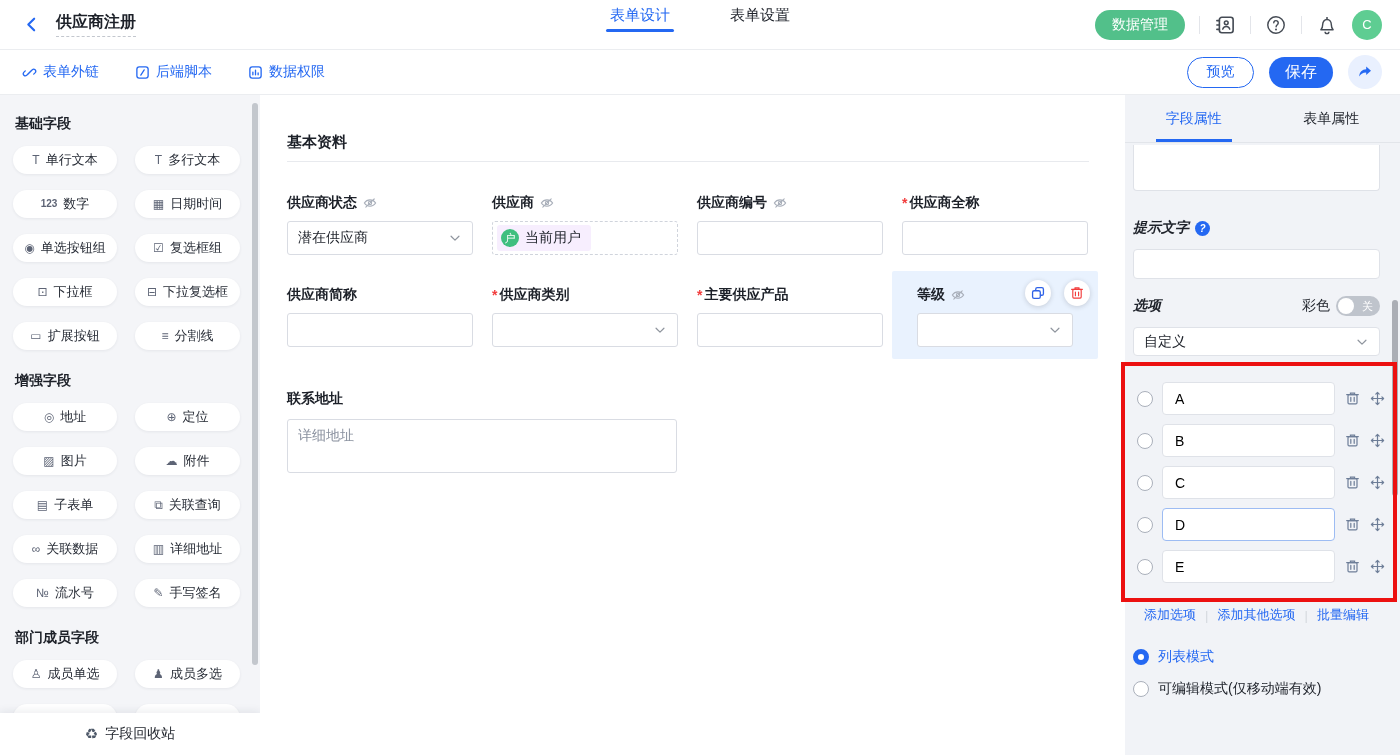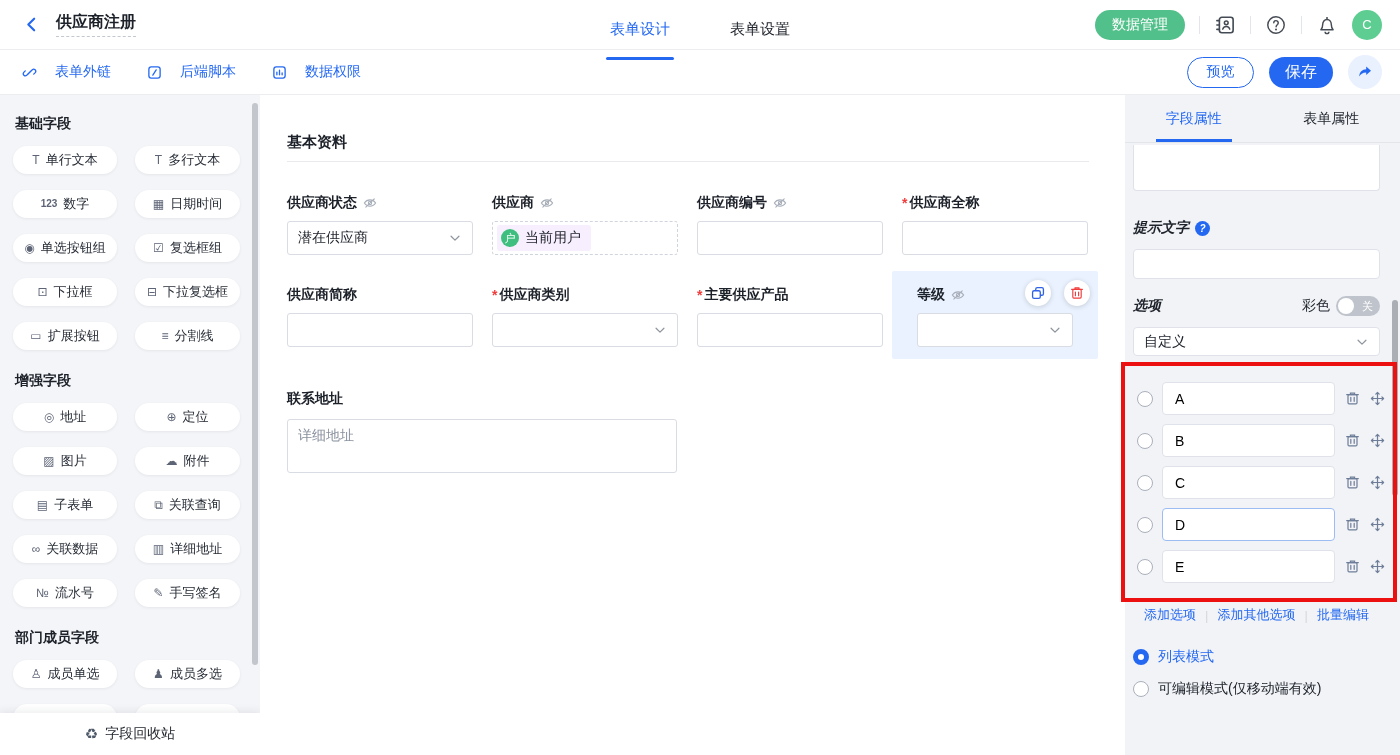--- a/index.html
+++ b/index.html
@@ -5,32 +5,32 @@
   * { margin:0; padding:0; box-sizing:border-box; }
   html,body { width:1400px; height:755px; overflow:hidden; }
   body { font-family:"Liberation Sans","DejaVu Sans",sans-serif; font-size:14px; color:#1d2129; background:#fff; }
   svg.i { display:inline-block; vertical-align:middle; }
 
   
   .hdr { height:50px; display:flex; align-items:center; border-bottom:1px solid #ebedf0; position:relative; background:#fff; }
   .back { margin:0 14px 0 20px; width:22px; height:22px; display:flex; align-items:center; justify-content:center; cursor:pointer; }
   .ttl { font-size:16px; font-weight:700; padding-bottom:3px; border-bottom:1px dashed #c3c7ce; }
   .hdr-tabs { position:absolute; left:50%; transform:translateX(-50%); height:50px; display:flex; gap:60px; }
-  .htab { height:60px; display:flex; align-items:center; font-size:15px; cursor:pointer; position:relative; color:#1d2129; }
+  .htab { height:32px; display:flex; align-items:center; font-size:15px; cursor:pointer; position:relative; color:#1d2129; }
   .htab.on { color:#2468f2; }
   .htab.on::after { content:""; position:absolute; left:-4px; right:-4px; bottom:0; height:3px; background:#2468f2; border-radius:2px; }
   .hdr-right { margin-left:auto; display:flex; align-items:center; gap:14px; padding-right:18px; }
   .pill-green { height:30px; padding:0 17px; border-radius:15px; background:#52c08a; color:#fff; border:none; font-size:14px; cursor:pointer; }
   .vdiv { width:1px; height:18px; background:#e3e5ea; }
   .hico { width:22px; height:22px; display:flex; align-items:center; justify-content:center; cursor:pointer; }
   .avatar { width:30px; height:30px; border-radius:50%; background:#5ecd92; color:#fff; display:flex; align-items:center; justify-content:center; font-size:13px; cursor:pointer; }
 
   
   .tbar { height:45px; display:flex; align-items:center; border-bottom:1px solid #ebedf0; padding:0 18px 0 22px; background:#fff; }
-  .tlink { display:flex; align-items:center; gap:18px; color:#2468f2; margin-right:36px; cursor:pointer; font-size:14px; }
+  .tlink { display:flex; align-items:center; gap:6px; color:#2468f2; margin-right:36px; cursor:pointer; font-size:14px; }
   .tbar-right { margin-left:auto; display:flex; align-items:center; gap:15px; }
   .btn-preview { height:31px; width:67px; border-radius:16px; border:1px solid #2468f2; background:#fff; color:#2468f2; font-size:14px; cursor:pointer; }
   .btn-save { height:31px; width:64px; border-radius:16px; border:none; background:#2468f2; color:#fff; font-size:16px; cursor:pointer; }
   .btn-share { width:34px; height:34px; border-radius:50%; background:#e9f0fe; border:none; display:flex; align-items:center; justify-content:center; cursor:pointer; }
 
   
   .main { display:flex; height:660px; }
 
   
   .sbar { width:260px; background:#f4f5f8; position:relative; padding:14px 0 0 13px; overflow:hidden; flex:none; }

